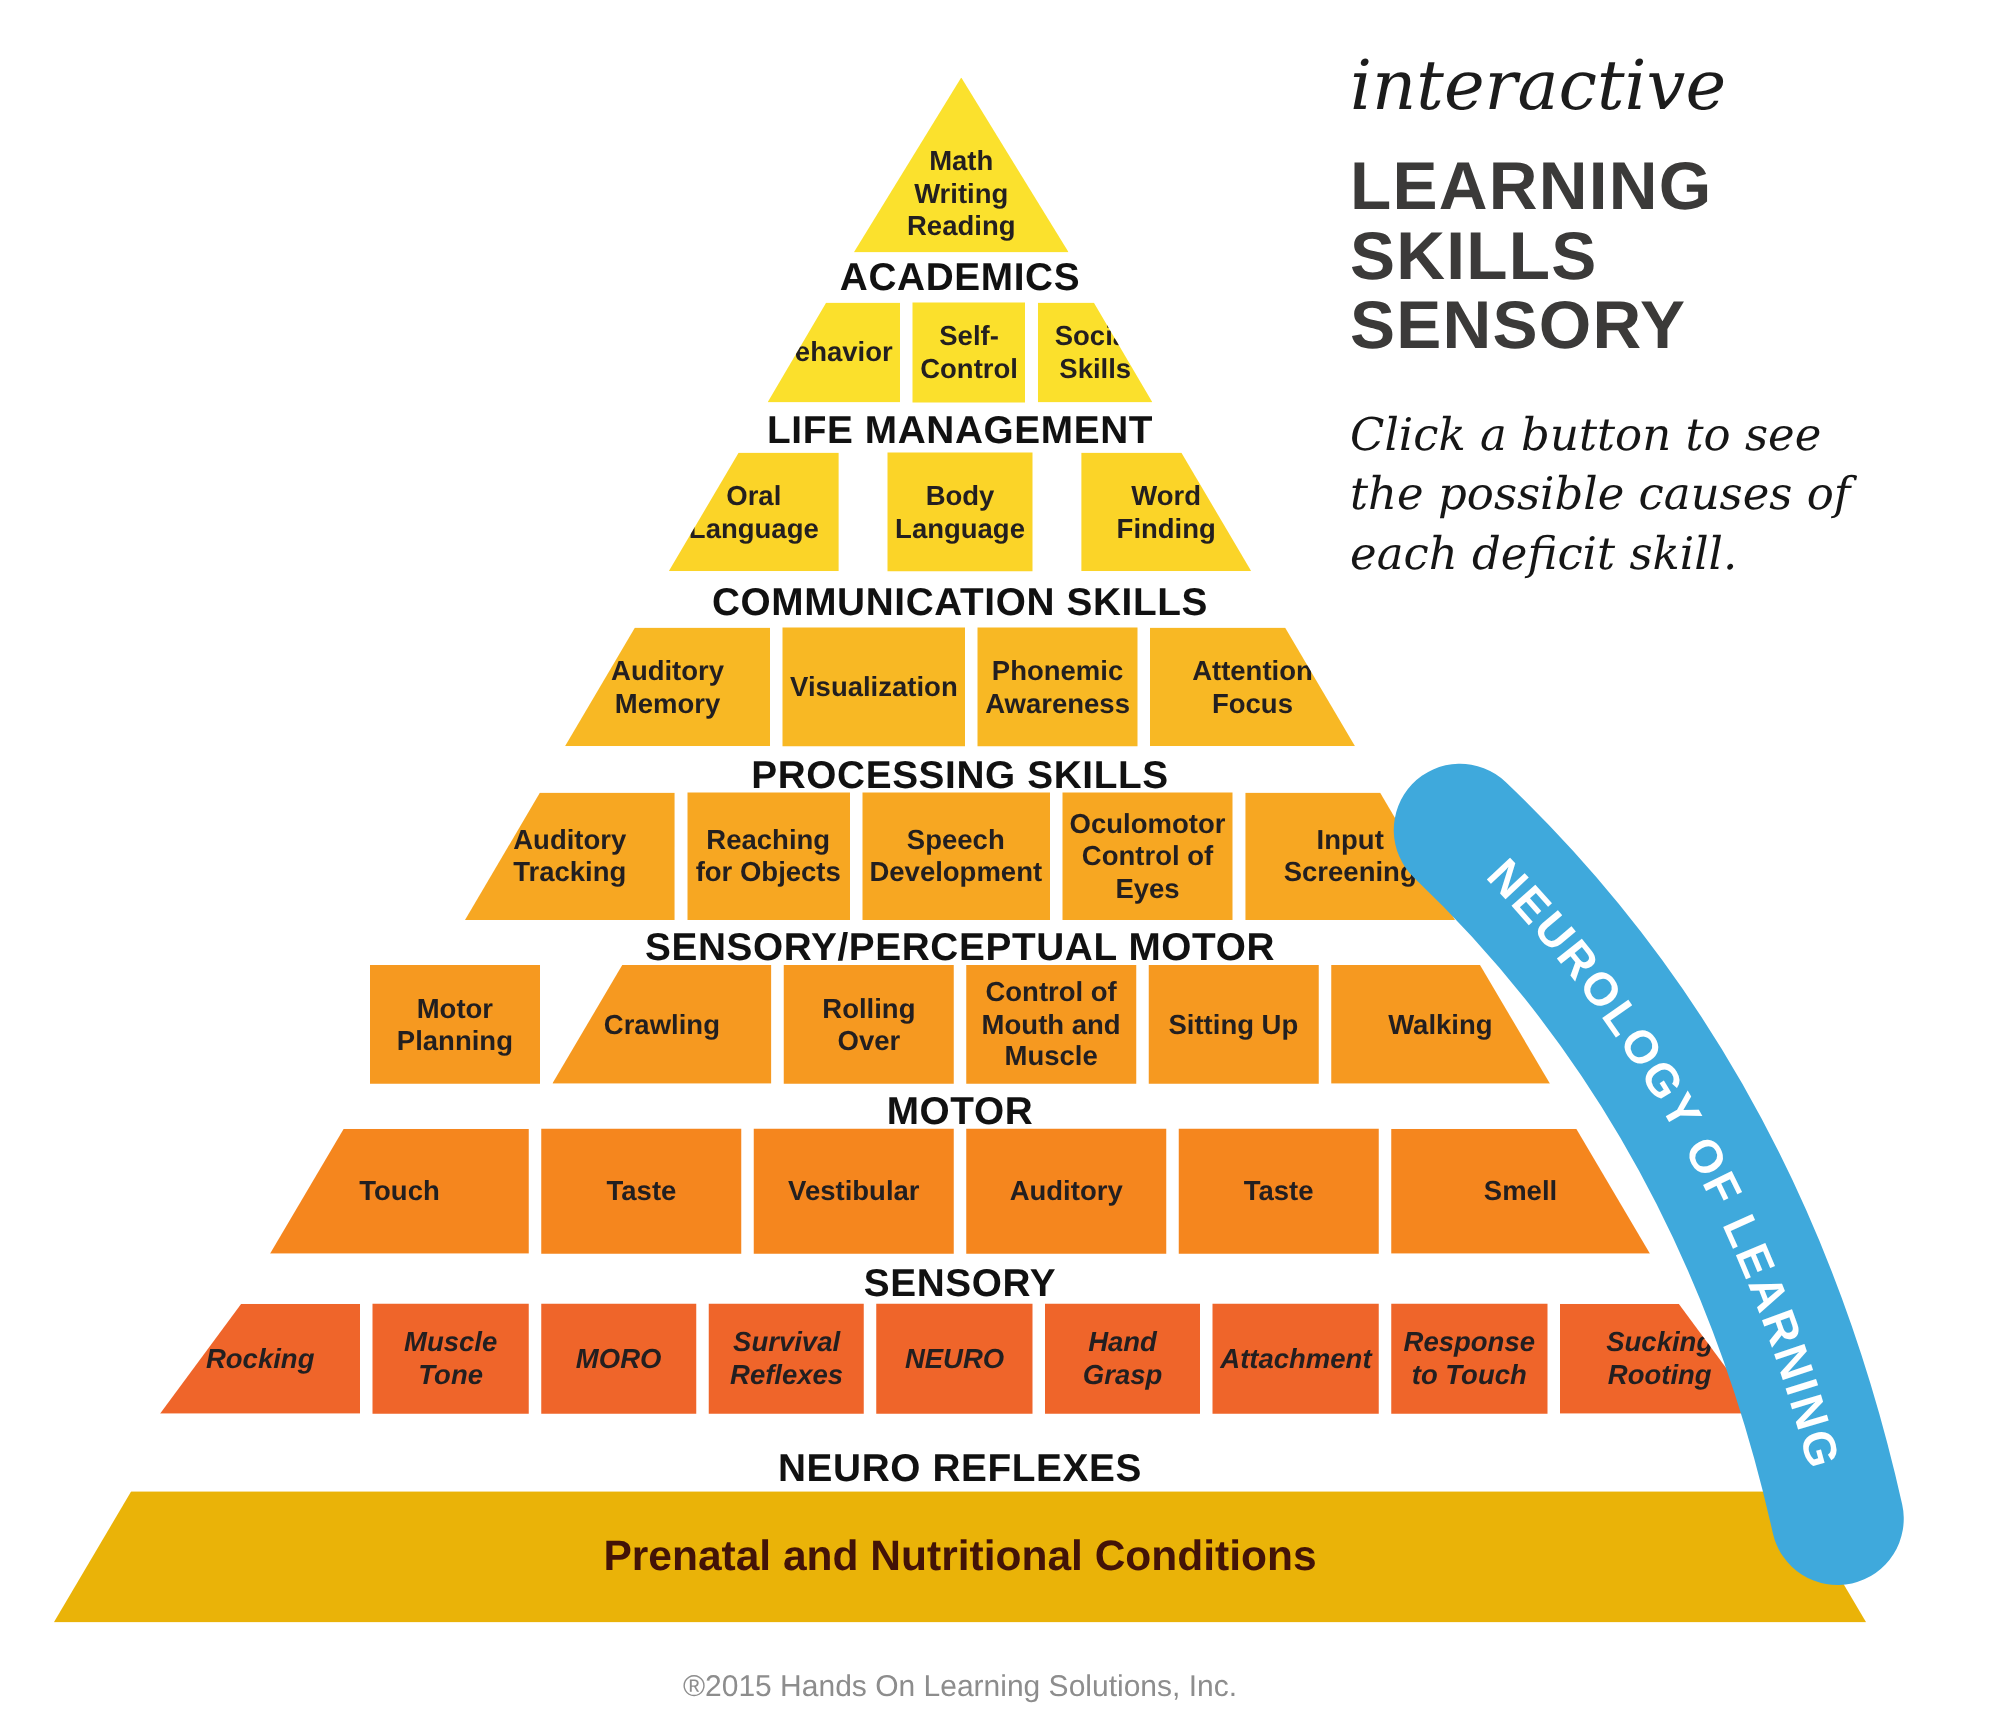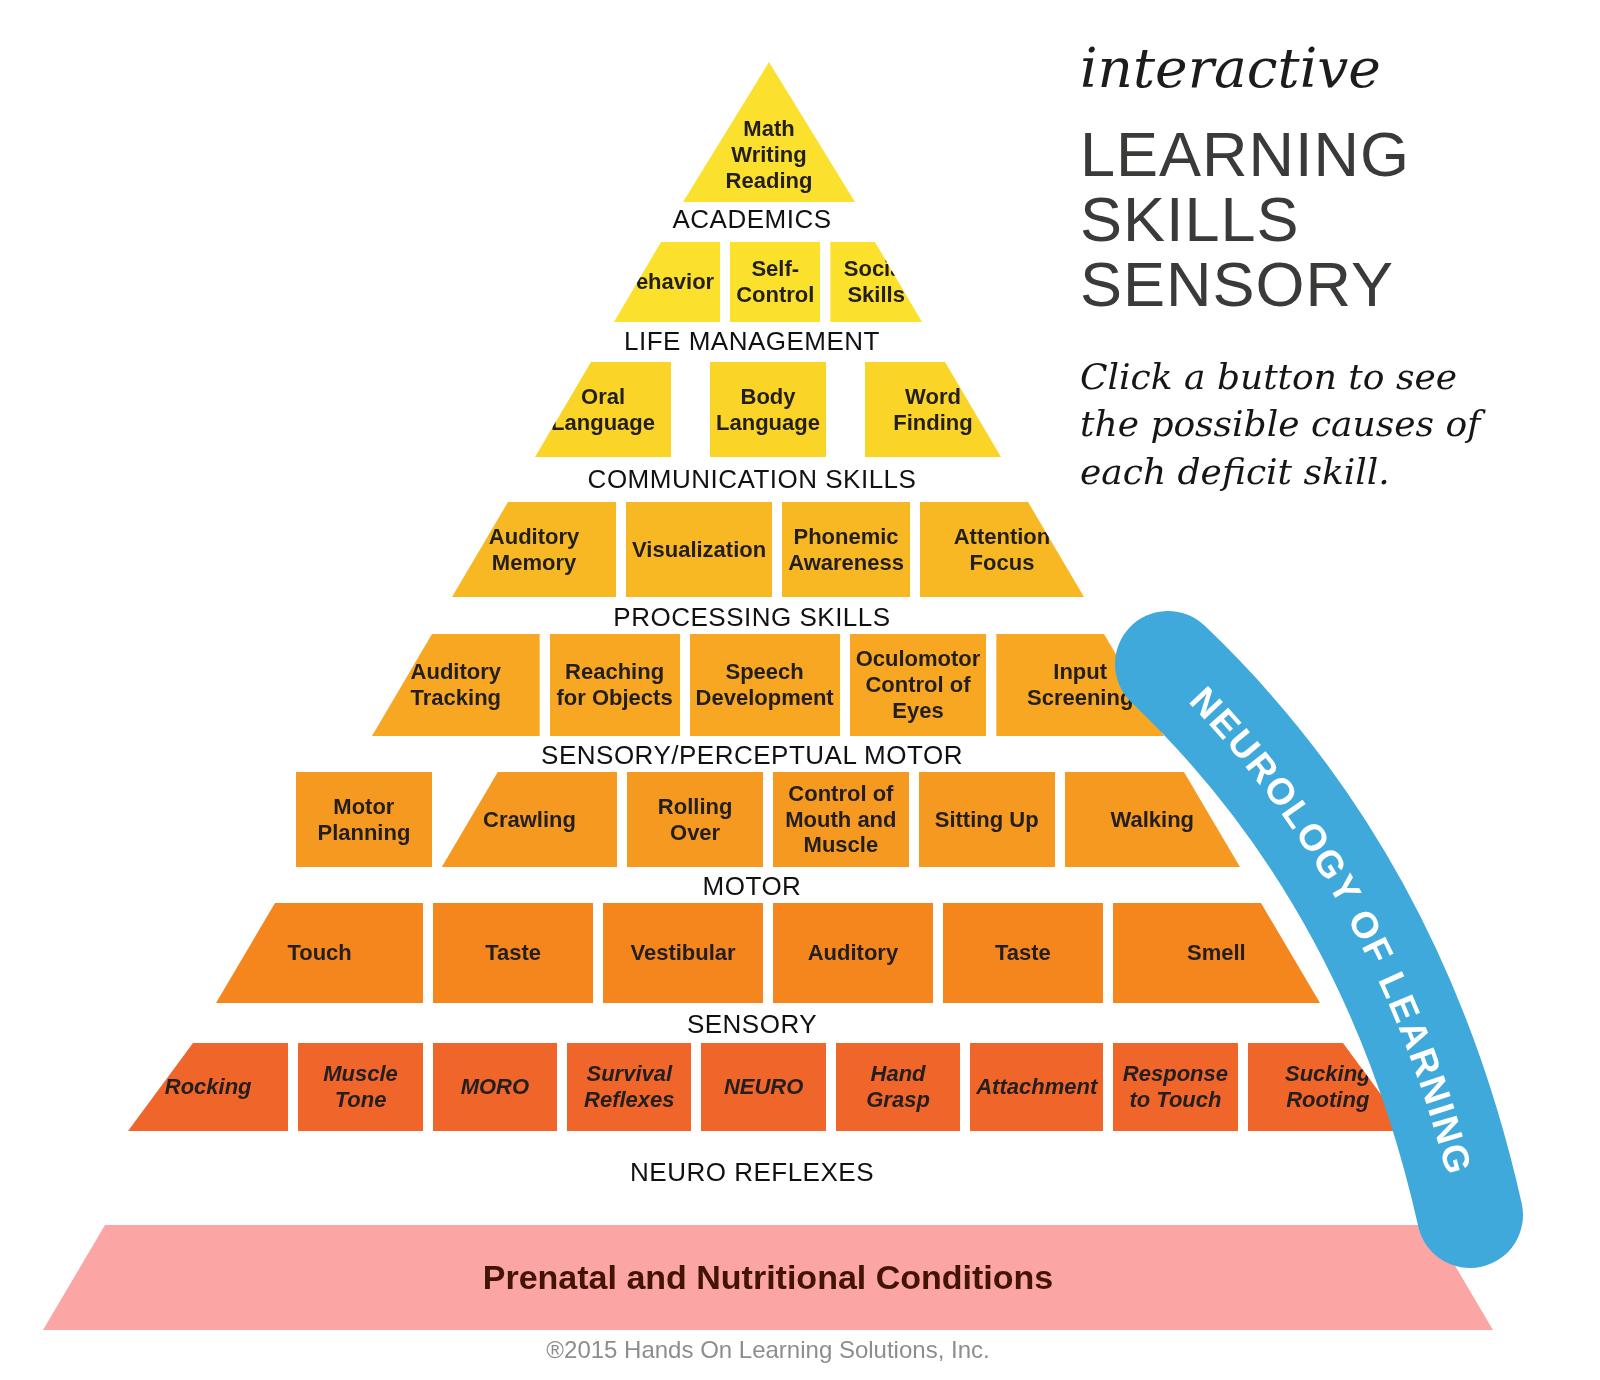--- a/index.html
+++ b/index.html
@@ -35,33 +35,33 @@
 
   .base-band {
     position:absolute; left:43px; top:1193px; width:1450px; height:105px;
     clip-path:polygon(62px 0, calc(100% - 62px) 0, 100% 100%, 0 100%);
     display:flex; align-items:center; justify-content:center;
     font-size:34px; font-weight:700; color:#431307; cursor:pointer;
   }
 
   
   .level-label {
-    position:absolute; left:752px; transform:translateX(-50%);
-    white-space:nowrap; font-weight:400; font-size:26px; color:#111111;
+    position:absolute; left:768px; transform:translateX(-50%);
+    white-space:nowrap; font-weight:700; font-size:31px; color:#111111;
     letter-spacing:.5px;
   }
   .lbl-1 { top:204px; }  .lbl-2 { top:326px; }  .lbl-3 { top:464px; }
   .lbl-4 { top:602px; }  .lbl-5 { top:740px; }  .lbl-6 { top:871px; }
   .lbl-7 { top:1009px; } .lbl-8 { top:1157px; }
 
   
   .headline { position:absolute; left:1080px; top:36px; width:480px; }
   .eyebrow  { font-family:"DejaVu Serif", serif; font-style:italic;
               font-size:55px; color:#1c1c1c; margin-bottom:22px; }
-  .title    { font-size:63px; font-weight:400; color:#3b3a39;
+  .title    { font-size:54px; font-weight:700; color:#3b3a39;
               line-height:1.03; letter-spacing:1px; }
   .title span { display:block; }
   .subtitle { margin-top:36px; font-family:"DejaVu Serif", serif; font-style:italic;
               font-size:36px; line-height:1.32; color:#161616; width:440px; }
 
   
   .ribbon { position:absolute; left:0; top:0; pointer-events:none; }
   .ribbon-text { font-family:"Liberation Sans", sans-serif; font-weight:800;
                  font-size:37px; letter-spacing:2.5px; fill:#ffffff; }
 
@@ -136,21 +136,21 @@
       <div class="cell">MORO</div>
       <div class="cell">Survival Reflexes</div>
       <div class="cell">NEURO</div>
       <div class="cell">Hand Grasp</div>
       <div class="cell">Attachment</div>
       <div class="cell">Response to Touch</div>
       <div class="cell last">Sucking Rooting</div>
     </div>
   <div class="level-label lbl-8">NEURO REFLEXES</div>
 
-  <div class="base-band" style="background: #fca5a5; margin-top: 32px;">Prenatal and Nutritional Conditions</div>
+  <div class="base-band" style="background: #eab308;">Prenatal and Nutritional Conditions</div>
 
   <div class="headline">
     <div class="eyebrow">interactive</div>
     <h1 class="title">
       <span>LEARNING</span>
       <span>SKILLS</span>
       <span>SENSORY</span>
     </h1>
     <p class="subtitle">Click a button to see the possible causes of each deficit skill.</p>
   </div>

